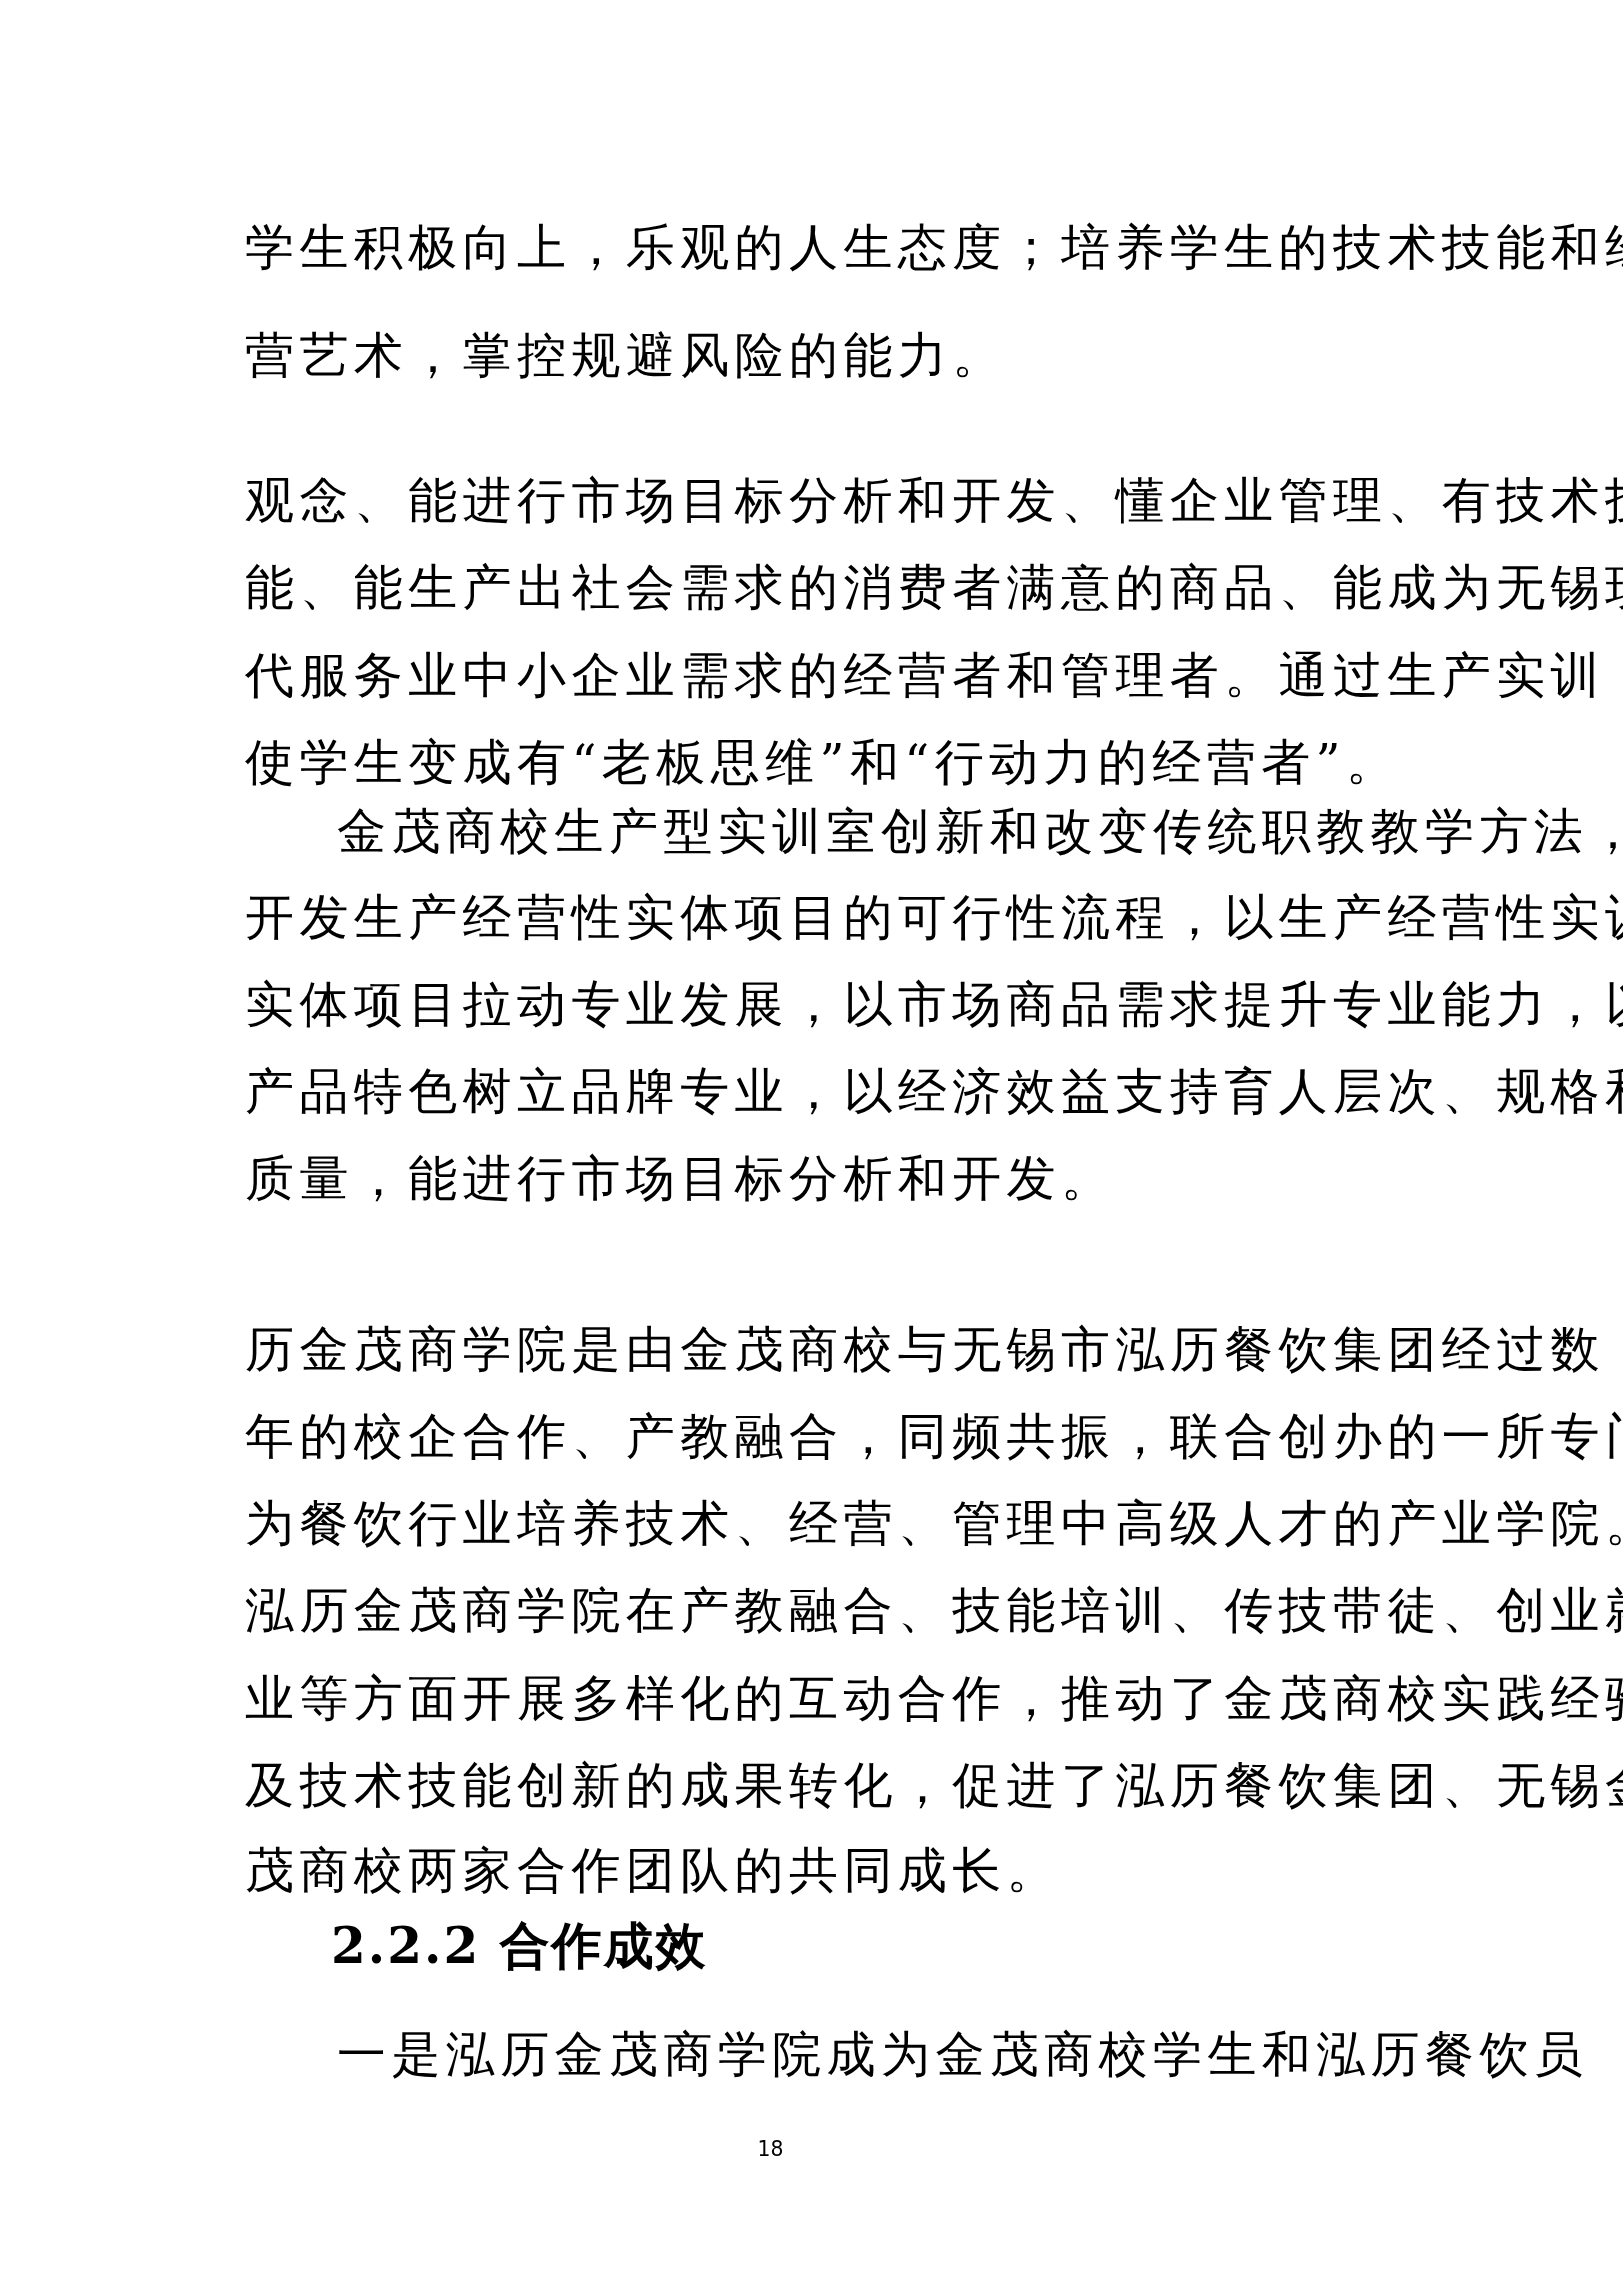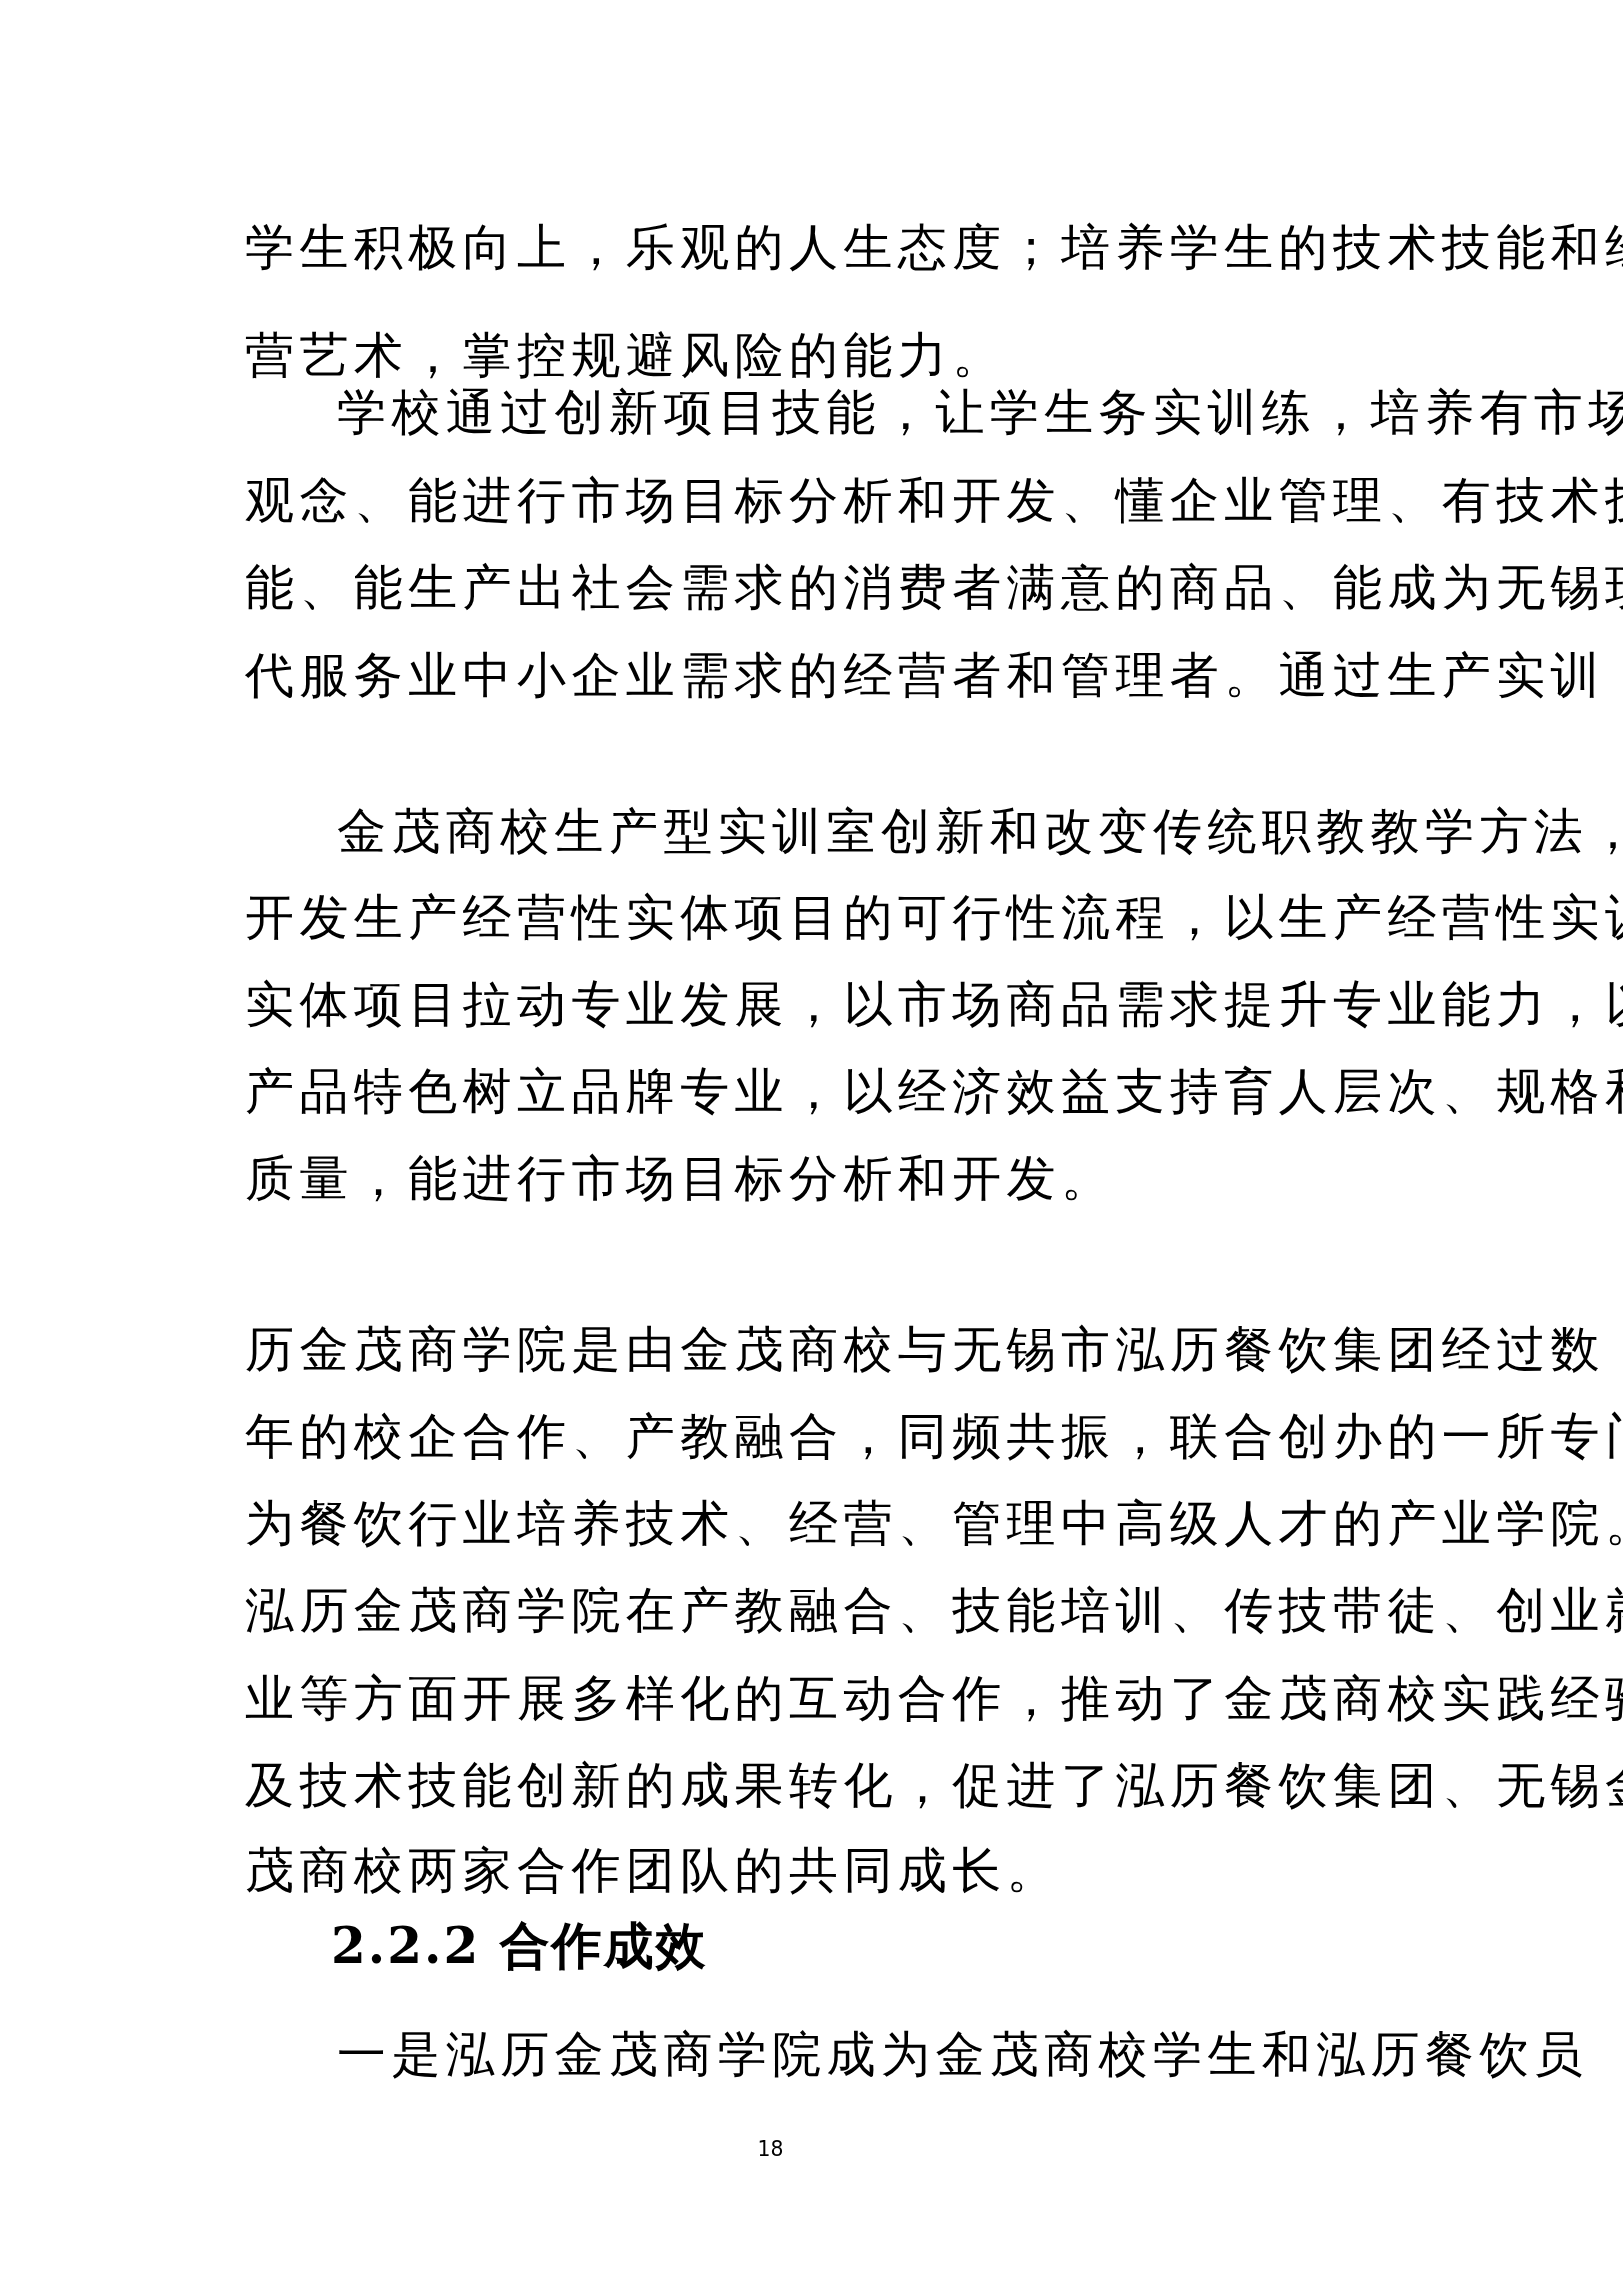--- a/index.html
+++ b/index.html
@@ -64,24 +64,24 @@
     }
   </style>
 </head>
 <body>
 
 <div class="page">
 
   <div class="line" style="top:217px;">学生积极向上，乐观的人生态度；培养学生的技术技能和经</div>
   <div class="line last" style="top:325px;">营艺术，掌控规避风险的能力。</div>
 
-  <div class="line indent" style="top:382px;">学校通过创新项目技能，让学生务实训练，培养有市场</div>
   <div class="line" style="top:470px;">观念、能进行市场目标分析和开发、懂企业管理、有技术技</div>
   <div class="line" style="top:557px;">能、能生产出社会需求的消费者满意的商品、能成为无锡现</div>
   <div class="line" style="top:645px;">代服务业中小企业需求的经营者和管理者。通过生产实训，</div>
+  <div class="line last" style="top:732px;">使学生变成有“老板思维”和“行动力的经营者”。</div>
 
   <div class="line indent" style="top:801px;">金茂商校生产型实训室创新和改变传统职教教学方法，</div>
   <div class="line" style="top:887px;">开发生产经营性实体项目的可行性流程，以生产经营性实训</div>
   <div class="line" style="top:974px;">实体项目拉动专业发展，以市场商品需求提升专业能力，以</div>
   <div class="line" style="top:1061px;">产品特色树立品牌专业，以经济效益支持育人层次、规格和</div>
   <div class="line last" style="top:1148px;">质量，能进行市场目标分析和开发。</div>
 
   <div class="line" style="top:1319px;">历金茂商学院是由金茂商校与无锡市泓历餐饮集团经过数</div>
   <div class="line" style="top:1406px;">年的校企合作、产教融合，同频共振，联合创办的一所专门</div>
   <div class="line" style="top:1493px;">为餐饮行业培养技术、经营、管理中高级人才的产业学院。</div>

